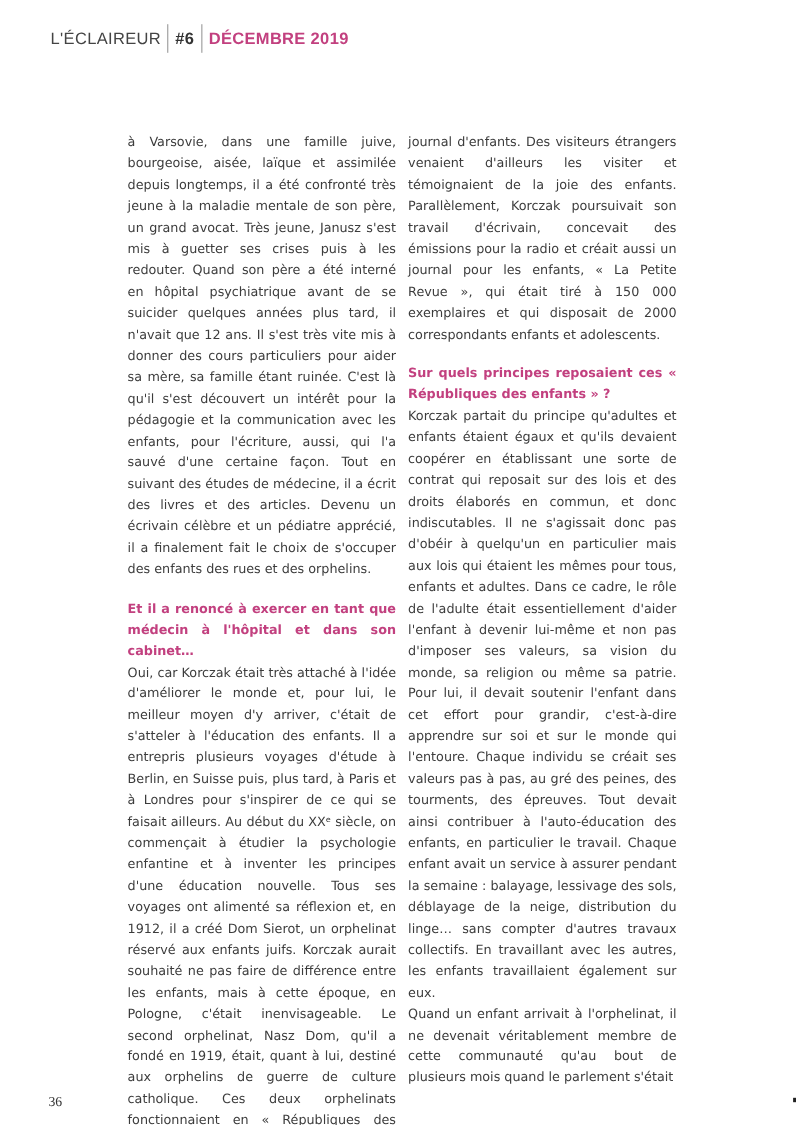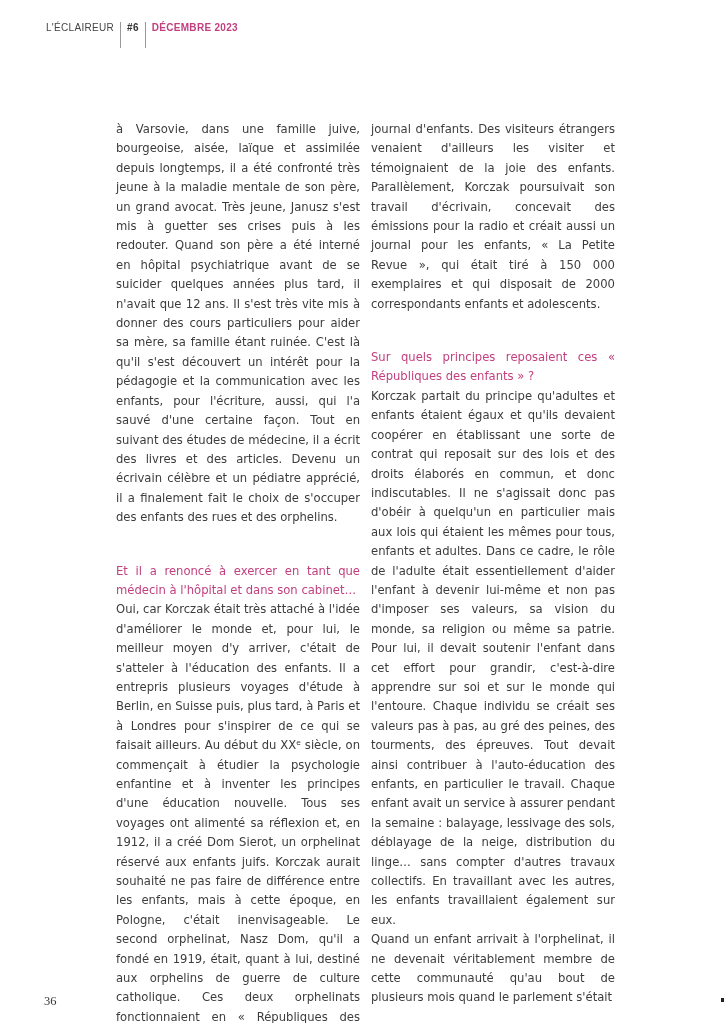--- a/index.html
+++ b/index.html
@@ -1,42 +1,42 @@
 <!DOCTYPE html>
 <html><head>
   <meta charset="utf-8">
   <style>
     html, body { margin: 0; padding: 0; background: #ffffff; }
     body { width: 724px; height: 1023px; position: relative; overflow: hidden;
            font-family: "DejaVu Sans", sans-serif; color: #3c3c3c; }
-    .header { position: absolute; top: 22px; left: 46px; height: 26px; display: flex; align-items: flex-start;
-              font-family: "Liberation Sans", sans-serif; font-size: 10px; letter-spacing: 0.3px; }
+    .header { position: absolute; top: 22px; left: 46px; height: 26px; display: flex; align-items: center;
+              font-family: "Liberation Sans", sans-serif; font-size: 15px; letter-spacing: 0.3px; }
     .header .pub { color: #444; }
     .header .sep { width: 1px; height: 26px; background: #999; margin: 0 6px; }
     .header .issue { color: #333; font-weight: bold; }
     .header .date { color: #c2407f; font-weight: bold; }
     .col { position: absolute; top: 120px; width: 244px; font-size: 11.6px; line-height: 19.4px;
            text-align: justify; hyphens: manual; }
     .col.left { left: 116px; }
     .col.right { left: 371px; }
     .col p { margin: 0; }
-    .col .q { color: #c2407f; font-weight: normal; margin-top: 34px; }
+    .col .q { color: #c2407f; font-weight: bold; margin-top: 16px; }
     .page-num { position: absolute; left: 44px; top: 994px; font-family: Liberation Serif, serif;
                 font-size: 12.5px; color: #333; }
     .corner-mark { position: absolute; left: 721px; top: 998px; width: 3px; height: 4px; background: #222; }
   </style>
 </head>
 <body>
 
 <div class="header">
   <span class="pub">L'ÉCLAIREUR</span>
   <span class="sep"></span>
   <span class="issue">#6</span>
   <span class="sep"></span>
-  <span class="date">DÉCEMBRE 2023</span>
+  <span class="date">DÉCEMBRE 2019</span>
 </div>
 
 <div class="col left">
   <p>à Varsovie, dans une famille juive, bourgeoise, aisée, laïque et assimilée depuis longtemps, il a été confronté très jeune à la maladie mentale de son père, un grand avocat. Très jeune, Janusz s'est mis à guetter ses crises puis à les redouter. Quand son père a été interné en hôpital psychiatrique avant de se suicider quelques années plus tard, il n'avait que 12 ans. Il s'est très vite mis à donner des cours particuliers pour aider sa mère, sa famille étant ruinée. C'est là qu'il s'est découvert un intérêt pour la pédagogie et la communication avec les enfants, pour l'écriture, aussi, qui l'a sauvé d'une certaine façon. Tout en suivant des études de médecine, il a écrit des livres et des articles. Devenu un écrivain célèbre et un pédiatre apprécié, il a finalement fait le choix de s'occuper des enfants des rues et des orphelins.</p>
   <p class="q">Et il a renoncé à exercer en tant que médecin à l'hôpital et dans son cabinet…</p>
   <p>Oui, car Korczak était très attaché à l'idée d'améliorer le monde et, pour lui, le meilleur moyen d'y arriver, c'était de s'atteler à l'éducation des enfants. Il a entrepris plusieurs voyages d'étude à Berlin, en Suisse puis, plus tard, à Paris et à Londres pour s'inspirer de ce qui se faisait ailleurs. Au début du XXᵉ siècle, on commençait à étudier la psychologie enfantine et à inventer les principes d'une éducation nouvelle. Tous ses voyages ont alimenté sa réflexion et, en 1912, il a créé Dom Sierot, un orphelinat réservé aux enfants juifs. Korczak aurait souhaité ne pas faire de différence entre les enfants, mais à cette époque, en Pologne, c'était inenvisageable. Le second orphelinat, Nasz Dom, qu'il a fondé en 1919, était, quant à lui, destiné aux orphelins de guerre de culture catholique. Ces deux orphelinats fonctionnaient en « Républiques des enfants » selon le principe d'autogestion pédagogique avec un parlement, un tribunal et un</p>
 </div>
 
 <div class="col right">
   <p>journal d'enfants. Des visiteurs étrangers venaient d'ailleurs les visiter et témoignaient de la joie des enfants. Parallèlement, Korczak poursuivait son travail d'écrivain, concevait des émissions pour la radio et créait aussi un journal pour les enfants, « La Petite Revue », qui était tiré à 150 000 exemplaires et qui disposait de 2000 correspondants enfants et adolescents.</p>

